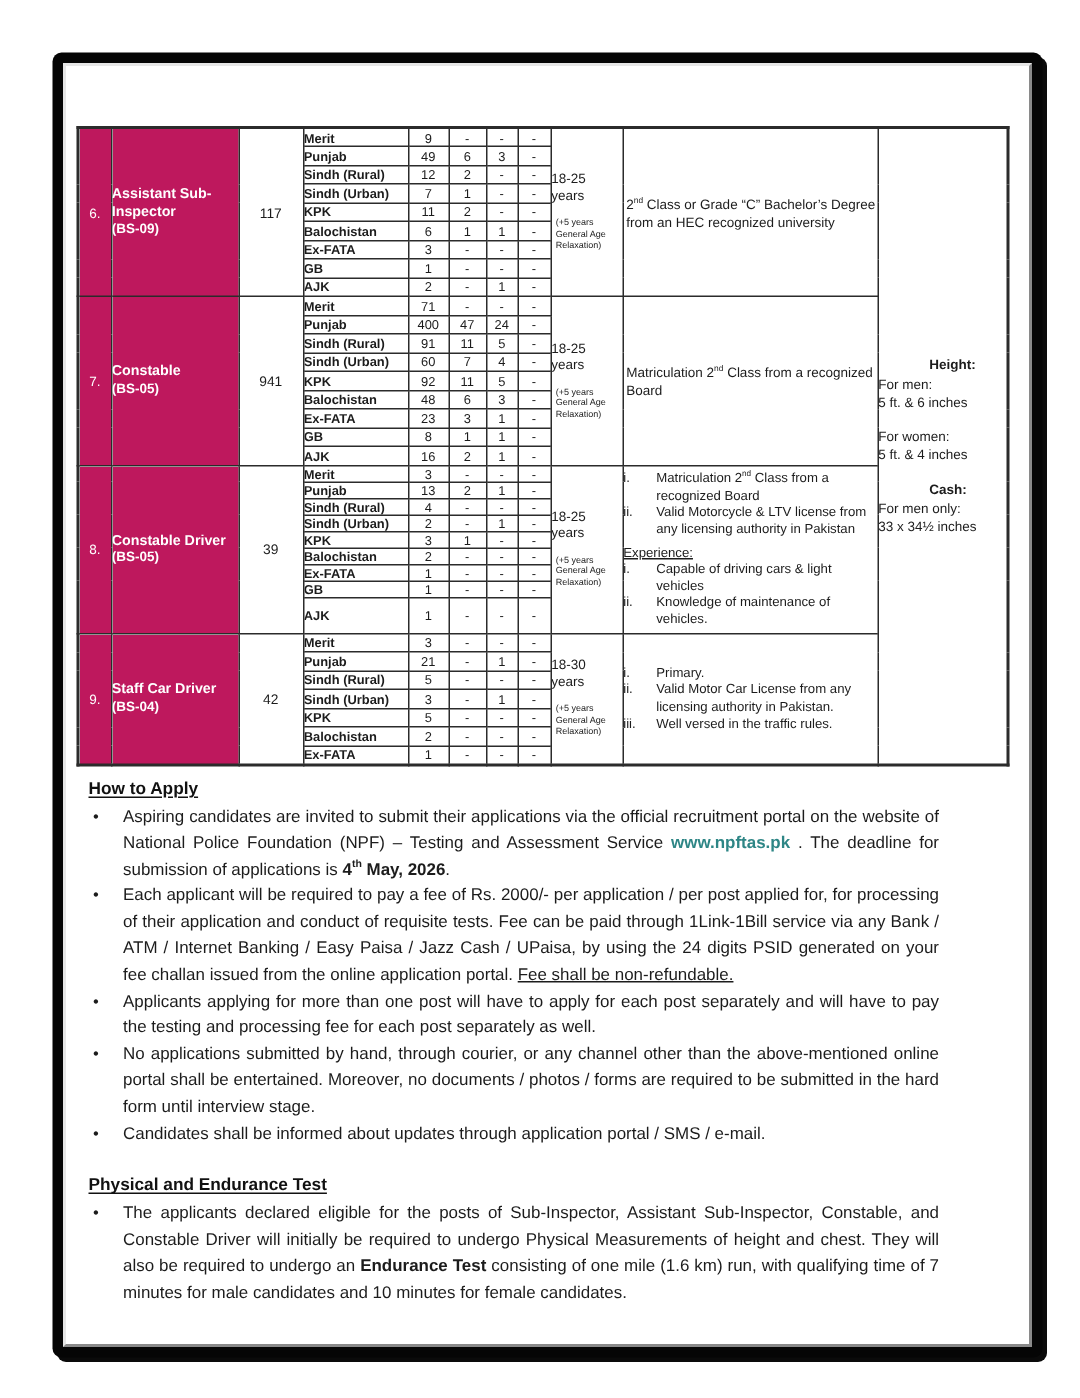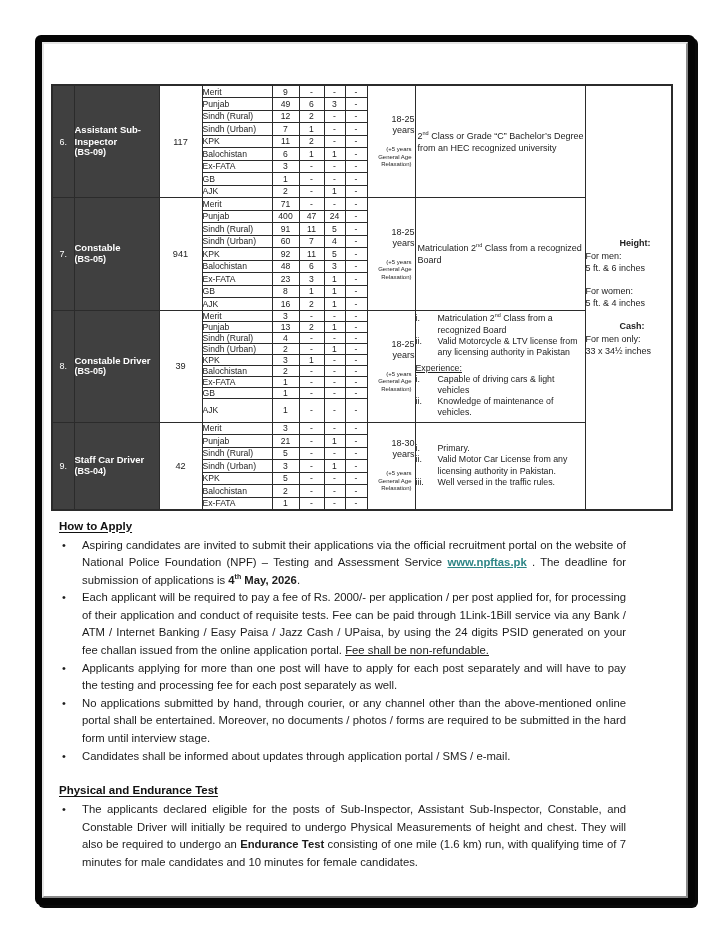--- a/index.html
+++ b/index.html
@@ -4,49 +4,49 @@
 <style>
   html,body{margin:0;padding:0;}
   body{width:720px;height:932px;background:#ffffff;position:relative;font-family:"Liberation Sans",sans-serif;color:#1c1c1c;}
   .frame{position:absolute;left:35px;top:35px;width:660px;height:870px;background:#050505;border-radius:6px;box-sizing:border-box;padding:7px;box-shadow:3px 3px 0 #0a0a0a;}
   .page{width:100%;height:100%;background:#ffffff;border:2px solid;border-color:#e6e6e6 #8a8a8a #8a8a8a #e6e6e6;box-sizing:border-box;overflow:hidden;}
   
   table.main{border-collapse:collapse;table-layout:fixed;width:620px;margin:40px 0 0 7px;border:2px solid #2b2b2b;}
   table.main td{border:1px solid #2b2b2b;overflow:hidden;padding:0;vertical-align:middle;}
   tbody tr{height:12.5px;}
   tr.h11{height:11px;} tr.h24{height:24px;}
-  td.navy{background:#404040;border-color:#ffffff #2b2b2b #ffffff #ffffff;color:#fff;}
+  td.navy{background:#be185d;border-color:#ffffff #2b2b2b #ffffff #ffffff;color:#fff;}
   td.sno{font-size:9px;text-align:center;}
   td.post{padding-left:8px;}
   .pname{font-weight:bold;font-size:9.5px;line-height:11.5px;}
   .pscale{font-weight:bold;font-size:9px;line-height:11.5px;}
   td.total{font-size:9.2px;text-align:center;margin-top:15px;}
-  td.region{font-size:8.6px;line-height:10px;padding-left:4px;}
+  td.region{font-size:8.6px;line-height:10px;padding-left:4px;font-weight:bold;}
   td.num{font-size:8.6px;text-align:center;}
-  td.age{text-align:right;}
+  td.age{text-align:left;}
   .agemain{font-size:9px;line-height:11px;}
   .agenote{font-size:6px;line-height:7.5px;margin-top:10px;padding:0 3px;}
   td.qual{padding:3px 4px 3px 6px;}
   .qtext{font-size:9px;line-height:12px;padding-left:2px;}
   .qrow{display:flex;font-size:8.8px;line-height:11.3px;}
   .qn{flex:0 0 22px;}
   .qt{flex:1;}
   .qexp{font-weight:normal;text-decoration:underline;font-size:8.8px;line-height:12px;margin-top:3px;}
   td.phys{vertical-align:top;padding:112px 4px 0 7px;font-size:9px;line-height:12.2px;}
   .pb{font-weight:bold;padding-left:34px;}
   .sp{margin-top:11px;}
   sup{font-size:0.62em;vertical-align:super;line-height:0;}
   
   .sections{padding:9px 60px 0 15px;}
   h3.sec{font-size:11.5px;margin:0 0 5px 0;text-decoration:underline;text-underline-offset:2px;color:#111;}
   h3.mt{margin-top:19px;}
   .bullet{display:flex;margin:0;}
   .dot{flex:0 0 20px;font-size:11px;padding-left:3px;line-height:17.6px;}
   .btext{flex:1;font-size:11.3px;line-height:17.6px;text-align:justify;}
-  .lnk{color:#2e8686;font-weight:bold;text-decoration:underline;cursor:pointer;}
+  .lnk{color:#2e8686;font-weight:bold;cursor:pointer;}
 </style>
 </head>
 <body>
 
 <div class="frame">
   <div class="page">
 
     <table class="main">
       <colgroup>
         <col style="width:22px">

